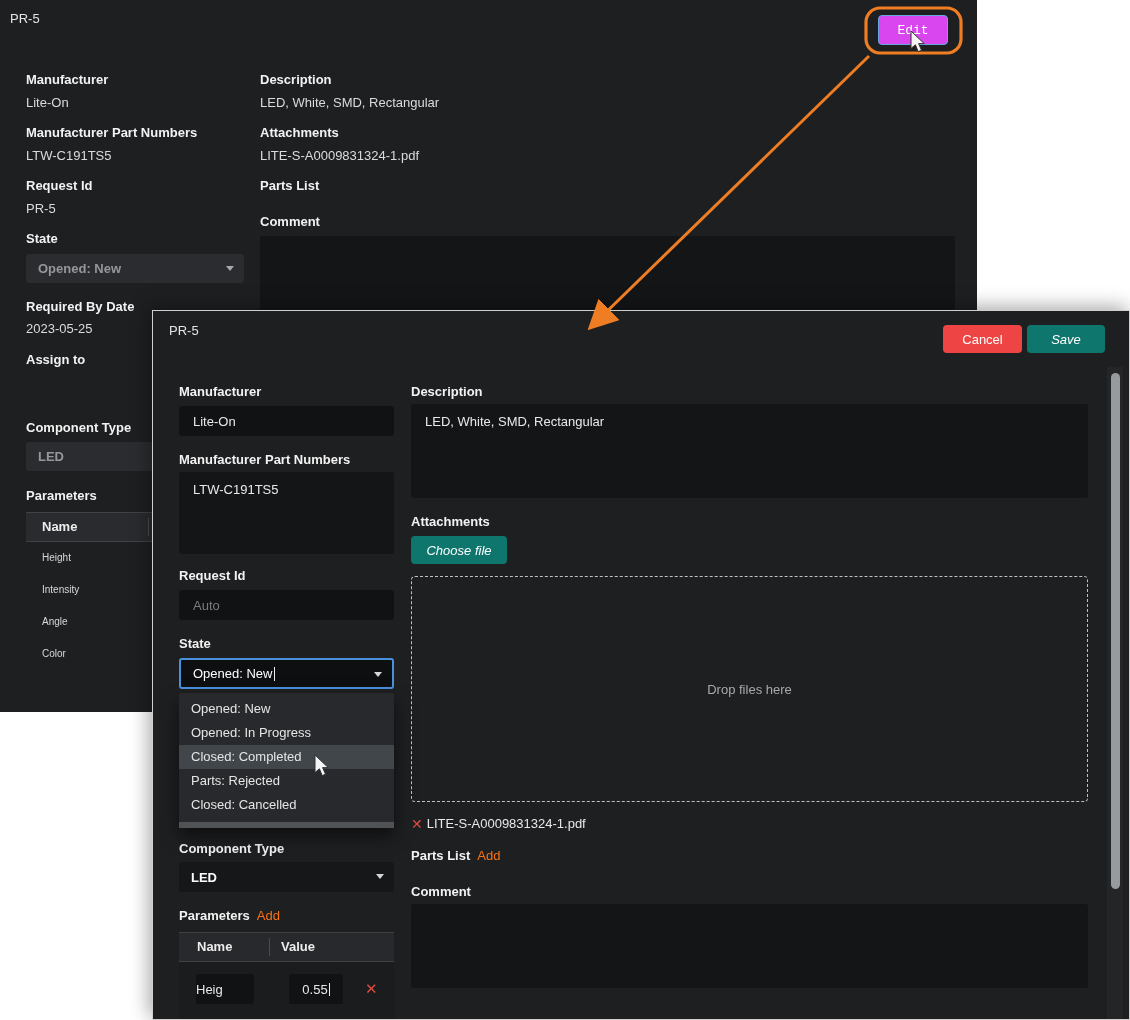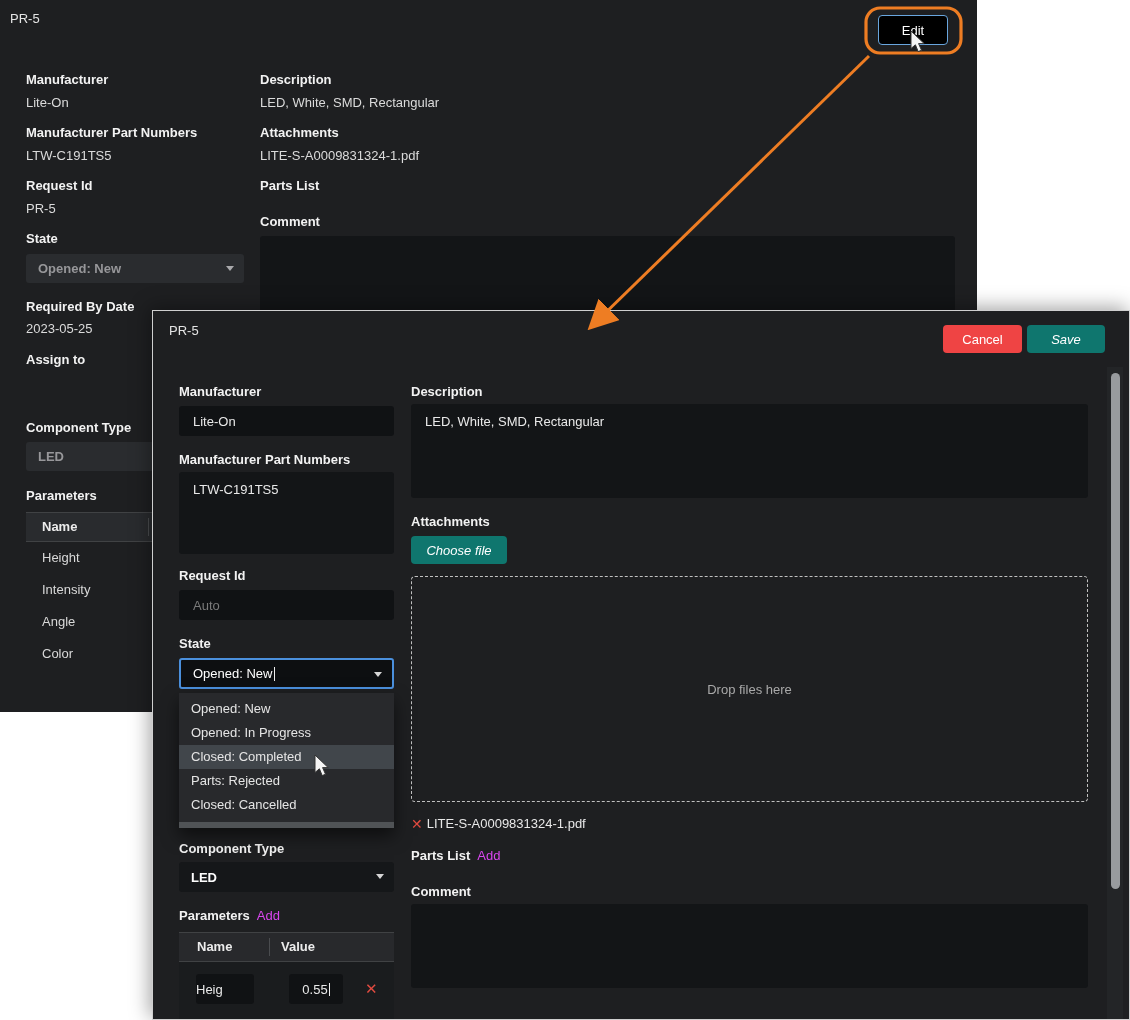--- a/index.html
+++ b/index.html
@@ -11,21 +11,21 @@
   .modal  { position:absolute; left:152px; top:310px; width:978px; height:710px; background:#1e1f21;
             border:1px solid #cfcfcf; box-shadow:-3px -3px 18px rgba(0,0,0,.35); z-index:10; overflow:hidden; }
   .annot-svg { position:absolute; left:0; top:0; z-index:50; pointer-events:none; }
 
   .ttl { position:absolute; font-size:13px; color:#e4e4e4; white-space:nowrap; }
   .lbl { position:absolute; font-size:13px; font-weight:700; color:#f2f2f2; white-space:nowrap; }
   .val { position:absolute; font-size:13px; color:#dbdbdb; white-space:nowrap; }
 
   .btn { position:absolute; border:none; border-radius:4px; color:#fff; font-size:13px;
          font-family:inherit; text-align:center; padding:0; }
-  .btn-edit   { background:#000000; border:1px solid #69a6de; }
+  .btn-edit   { background:#d946ef; border:1px solid #69a6de;font-family:Liberation Mono, monospace; }
   .btn-cancel { background:#ef4444; }
   .btn-blue   { background:#0f766e;font-style:italic; }
 
   .select { position:absolute; height:29px; border-radius:3px; display:flex; align-items:center;
             padding:0 12px; font-size:13px; }
   .select-dim  { background:#2a2c2f; color:#97979a; font-weight:700; }
   .select-dark { background:#151719; color:#fdfdfd; font-weight:700; }
   .chev { position:absolute; right:10px; top:12px; width:0; height:0;
           border-left:4px solid transparent; border-right:4px solid transparent; border-top:5px solid #a9a9ac; }
 
@@ -42,33 +42,33 @@
 
   .menu { position:absolute; background:#28292c; box-shadow:0 8px 16px rgba(0,0,0,.55); padding-top:4px; z-index:6; }
   .opt  { height:24px; line-height:24px; padding:0 12px; font-size:13px; color:#e5e5e5; white-space:nowrap; }
   .opt.hl { background:#41464b; }
   .menu-scroll { height:6px; background:#505356; margin-top:5px; }
 
   .wtable { position:absolute; }
   .thead  { position:relative; height:30px; background:#292b2e; border-top:1px solid #404244;
             border-bottom:1px solid #404244; font-size:13px; font-weight:700; color:#ececec; line-height:28px; }
   .thead .divider { position:absolute; top:5px; bottom:5px; width:1px; background:#4a4c4f; }
-  .trow { height:32px; line-height:32px; padding-left:16px; font-size:13px; color:#d9d9d9; }
+  .trow { height:32px; line-height:32px; padding-left:16px; font-size:10px; color:#d9d9d9; }
   .mtbody { position:relative; height:96px; background:#1a1c1e; }
   .mini-val { position:absolute; height:30px; background:#101214; border-radius:3px; display:flex;
               align-items:center; justify-content:center; font-size:13px; color:#e9e9e9; }
   .del-x { position:absolute; color:#e14b40; font-size:15px; font-weight:700; line-height:1; }
 
   .dropzone { position:absolute; border:1px dashed #c0c0c0; border-radius:4px; display:flex;
               align-items:center; justify-content:center; color:#a9a9a9; font-size:13px; }
   .attach-row { position:absolute; font-size:13px; color:#e8e8e8; display:flex; align-items:center; gap:4px; }
   .x-inline { color:#e14b40; font-weight:700; font-size:14px; line-height:1; }
   .label-row { position:absolute; font-size:13px; color:#f2f2f2; white-space:nowrap; }
   .label-row .bold { font-weight:700; }
-  .label-row .add  { font-weight:400; margin-left:7px; color:#d946ef; }
+  .label-row .add  { font-weight:400; margin-left:7px; color:#f97316; }
 
   .sb-track { position:absolute; background:#232527; }
   .sb-thumb { position:absolute; background:#989b9e; border-radius:5px; }
 </style>
 </head>
 <body>
 
 <div class="canvas">
 
   <div class="window">

